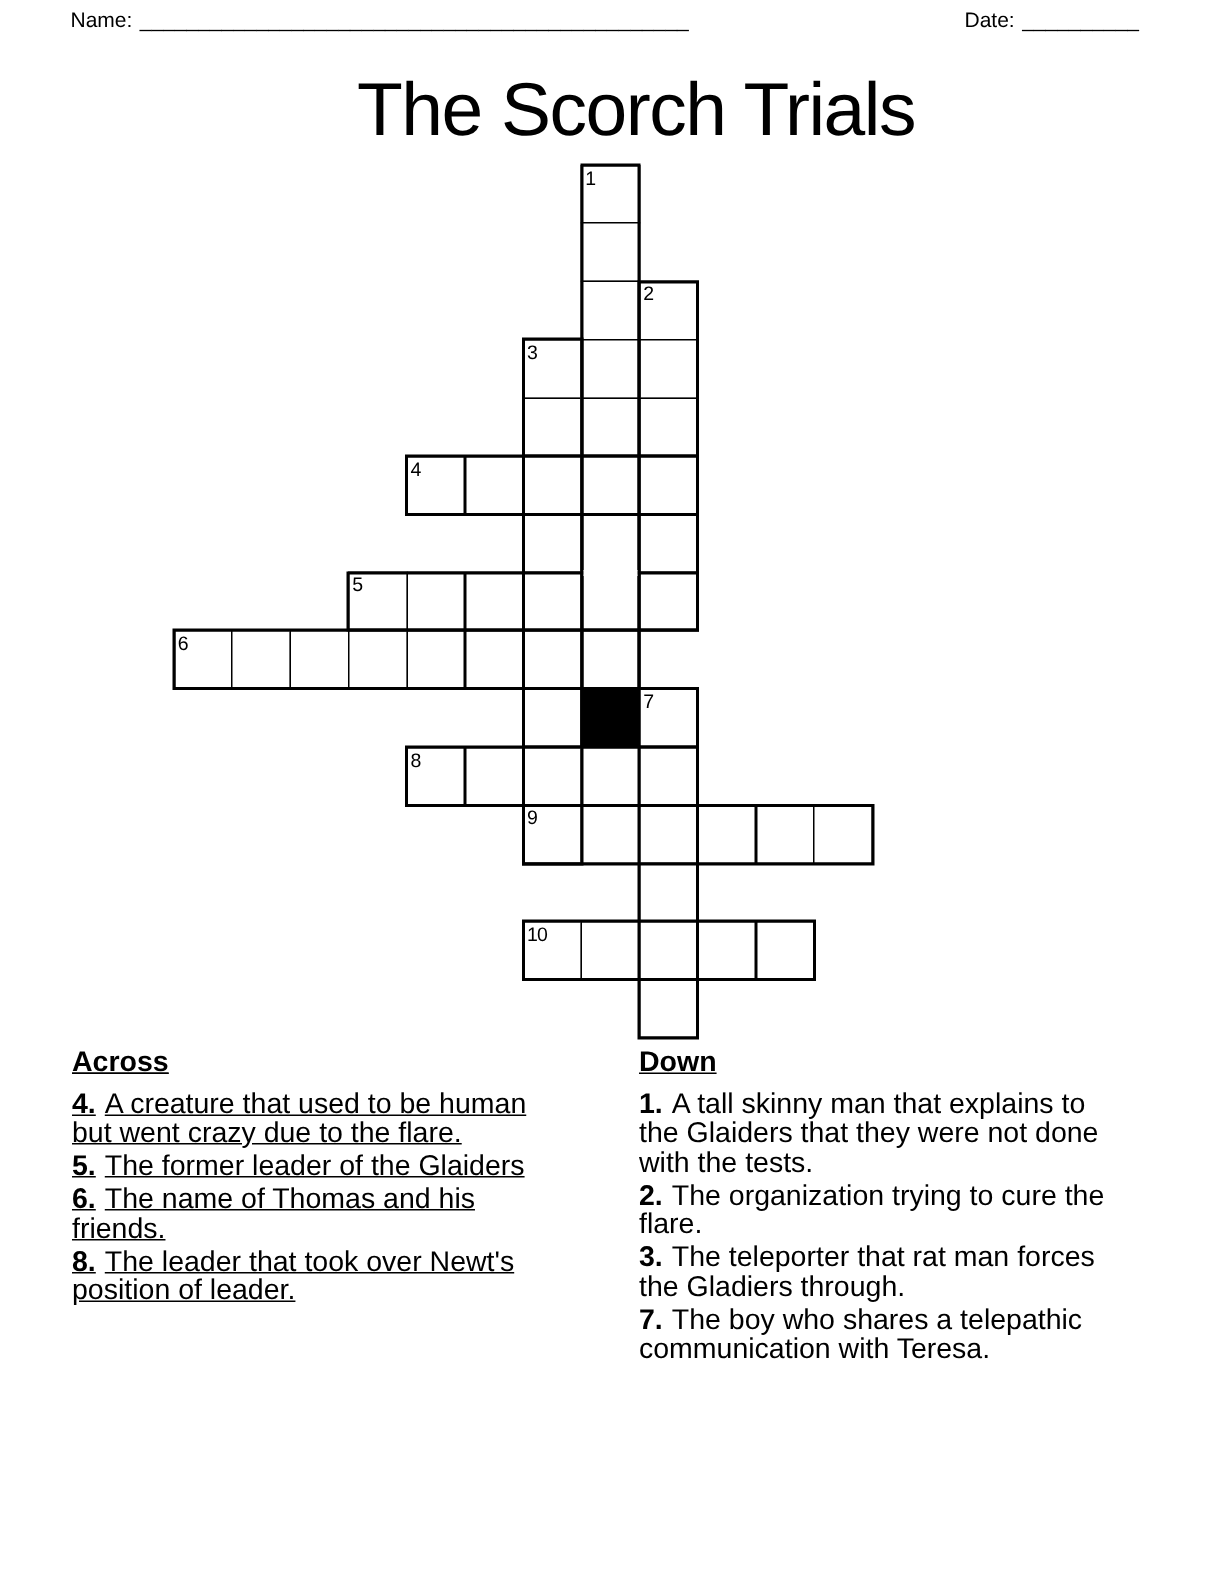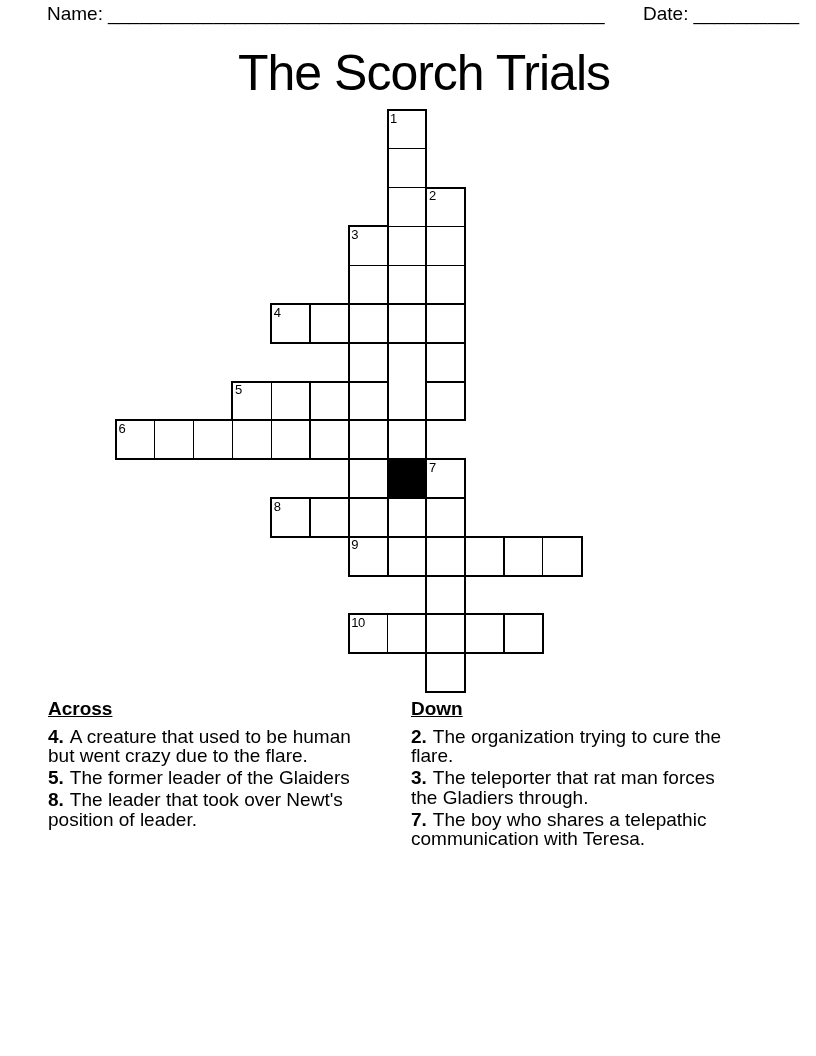--- a/index.html
+++ b/index.html
@@ -4,21 +4,21 @@
 <style>
   html, body { margin: 0; padding: 0; }
   body {
     width: 816px; height: 1056px;
     background: #ffffff;
     font-family: "Liberation Sans", sans-serif;
     color: #000;
     position: relative;
     overflow: hidden;
   }
-  .hdr { position: absolute; top: 3px; font-size: 19px; line-height: 21px; white-space: nowrap; }
+  .hdr { position: absolute; top: 3px; font-size: 14px; line-height: 21px; white-space: nowrap; }
   .hdr-name { left: 47px; }
   .hdr-date { left: 643px; }
   .hdr .line { margin-left: 5px; letter-spacing: 0; }
   .title {
     position: absolute; top: 28px; left: 0; width: 816px;
     text-align: center; font-size: 50px; font-weight: 400;
     letter-spacing: -1px; margin: 16px;
   }
   .grid { position: absolute; left: 116px; top: 110px; width: 470px; height: 585px; }
   .cell {
@@ -29,22 +29,22 @@
   .word-outline {
     position: absolute; box-sizing: border-box;
     border: 2px solid #000; background: transparent;
   }
   .gap-patch { position: absolute; background: #fff; }
   .cellnum {
     position: absolute; font-size: 13px; line-height: 13px;
     font-weight: 400; letter-spacing: -0.5px;
   }
   .clues { position: absolute; top: 699px; font-size: 19px; line-height: 19.5px; }
-  .clues.across { left: 48px; width: 360px; }
-  .clues.down { left: 411px; width: 380px; }
+  .clues.across { left: 48px; width: 360px; text-decoration: underline; }
+  .clues.down { left: 426px; width: 380px; }
   .clue-head {
     font-weight: bold; text-decoration: underline;
     margin: 0 0 8px 0;
   }
   .clue { margin: 0 0 2.5px 0; }
   .clue .num { font-weight: bold; margin-right: 6px; }
   .clue .txt { white-space: pre-wrap; }
 </style>
 </head>
 <body>
@@ -133,25 +133,30 @@
     <div class="cellnum" style="left: 157.7px; top: 389.5px; width: 22px; height: 13px;">8</div>
     <div class="cellnum" style="left: 235.3px; top: 428.3px; width: 22px; height: 13px;">9</div>
     <div class="cellnum" style="left: 235.3px; top: 505.9px; width: 22px; height: 13px;">10</div>
   </div>
 
 <div class="clues across">
   <div class="clue-head">Across</div>
   <div class="clue"><span class="num">4.</span><span class="txt">A creature that used to be human
 but went crazy due to the flare.</span></div>
   <div class="clue"><span class="num">5.</span><span class="txt">The former leader of the Glaiders</span></div>
+  <div class="clue"><span class="num">6.</span><span class="txt">The name of Thomas and his
+friends.</span></div>
   <div class="clue"><span class="num">8.</span><span class="txt">The leader that took over Newt's
 position of leader.</span></div>
 </div>
 
 <div class="clues down">
   <div class="clue-head">Down</div>
+  <div class="clue"><span class="num">1.</span><span class="txt">A tall skinny man that explains to
+the Glaiders that they were not done
+with the tests.</span></div>
   <div class="clue"><span class="num">2.</span><span class="txt">The organization trying to cure the
 flare.</span></div>
   <div class="clue"><span class="num">3.</span><span class="txt">The teleporter that rat man forces
 the Gladiers through.</span></div>
   <div class="clue"><span class="num">7.</span><span class="txt">The boy who shares a telepathic
 communication with Teresa.</span></div>
 </div>
 
 </body></html>

